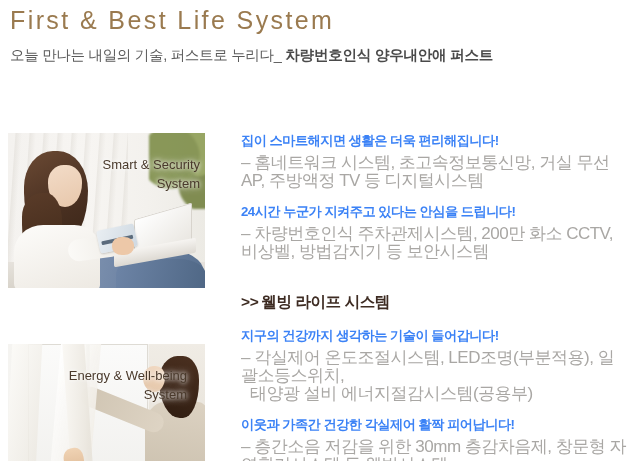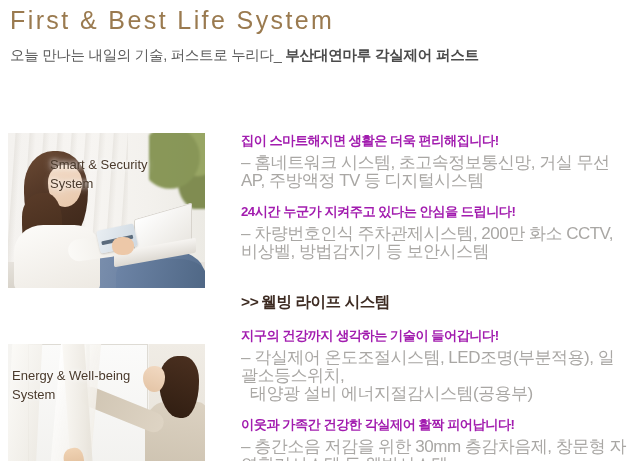--- a/index.html
+++ b/index.html
@@ -194,21 +194,21 @@
   .s2-hand {
     position:absolute; left:56px; top:104px; width:20px; height:26px;
     background: linear-gradient(180deg,#f0d3b4,#ddb894);
     border-radius: 40% 40% 46% 46%;
     transform: rotate(-8deg);
   }
 
   .photo-label {
     position: absolute;
     width: 100%;
-    text-align: left;
+    text-align: right;
     font-size: 13px;
     line-height: 19px;
     color: #4a3a2c;
     text-shadow: 0 0 4px rgba(255,255,255,.95), 0 0 8px rgba(255,255,255,.9);
     font-weight: 500;
   }
   .photo-1 .photo-label { top: 22px; left: 42px; width: 150px; }
   .photo-2 .photo-label { top: 22px; left: 4px; width: 175px; }
 
   
@@ -219,21 +219,21 @@
     font-weight: bold;
     color: #3d2b22;
     letter-spacing: -0.4px;
     margin-bottom: 14px;
   }
   .sec-head .chev { margin-right: 3px; }
 
   .lead {
     font-size: 13.2px;
     font-weight: bold;
-    color: #a21caf;
+    color: #3b82f6;
     letter-spacing: -0.5px;
     margin-bottom: 4px;
   }
   .detail {
     font-size: 17px;
     color: #a9a7a4;
     letter-spacing: -0.5px;
     line-height: 18px;
     margin-bottom: 13px;
   }
@@ -241,21 +241,21 @@
   .sec-gap { height: 18px; }
 </style>
 </head>
 <body>
 
 <div class="page">
 
   <div class="brand-title">First &amp; Best Life System</div>
   <div class="brand-sub">
     <span>오늘 만나는 내일의 기술, 퍼스트로 누리다_</span>
-    <span class="sub-strong">부산대연마루 각실제어 퍼스트</span>
+    <span class="sub-strong">차량번호인식 양우내안애 퍼스트</span>
   </div>
 
   <div class="photo photo-1">
     <div class="scene">
       <div class="s1-bg"></div>
       <div class="s1-curtain"></div>
       <div class="s1-plant"></div>
       <div class="s1-floor"></div>
       <div class="s1-laptop-screen"></div>
       <div class="s1-leg"></div>

